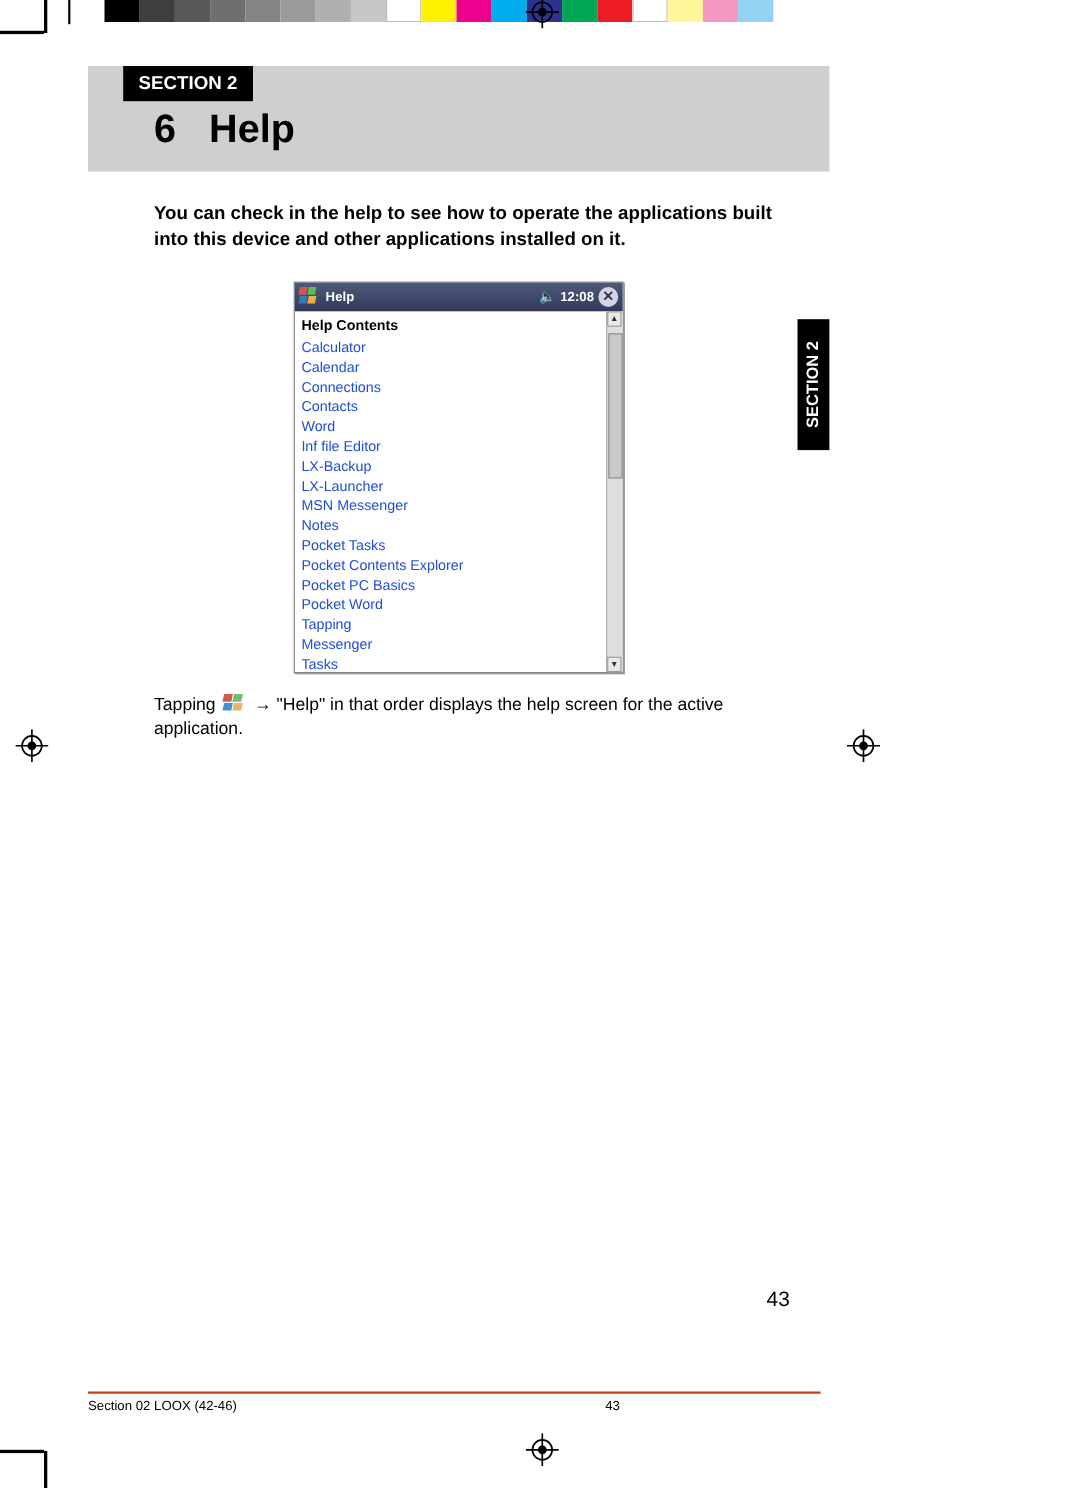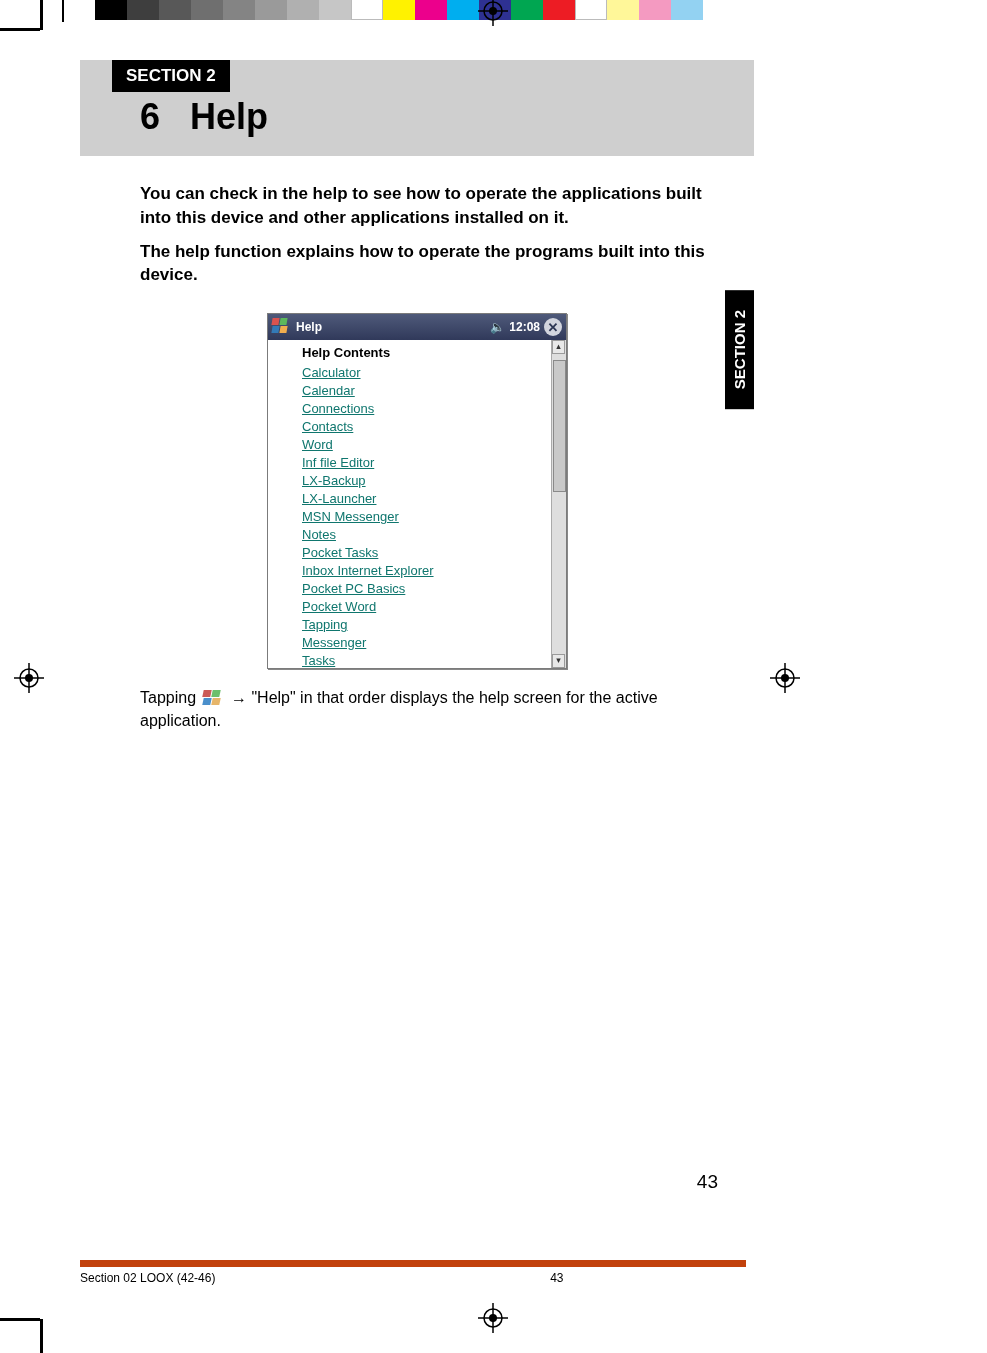--- a/index.html
+++ b/index.html
@@ -47,37 +47,37 @@
 
   
   .device-shot { width:298px; margin: 26px auto 0 auto; border:1px solid #7b7b7b; box-shadow: 1px 1px 0 #888; background:#fff; font-family: Tahoma, Arial, sans-serif; }
   .titlebar { background: linear-gradient(#4f5a7a, #30395a); color:#fff; height:26px; display:flex; align-items:center; font-size:12px; font-weight:bold; padding:0 4px; position:relative; }
   .titlebar .start-flag { width:18px; height:18px; margin-right:6px; position:relative; }
   .titlebar .start-flag .sq { position:absolute; width:7px; height:7px; transform:skewX(-10deg); }
   .titlebar .spacer { flex:1; }
   .titlebar .speaker { font-size:12px; margin-right:4px; }
   .titlebar .close { width:18px; height:18px; border-radius:50%; background:#d2d5de; color:#2c3654; display:flex; align-items:center; justify-content:center; font-size:13px; font-weight:bold; margin-left:4px; }
   .shot-body { display:flex; height:328px; }
-  .shot-list { flex:1; padding:4px 6px 0 6px; font-size:13px; line-height:18px; overflow:hidden; position:relative;margin-left:28px; }
+  .shot-list { flex:1; padding:4px 6px 0 6px; font-size:13px; line-height:18px; overflow:hidden; position:relative; }
   .shot-list .hdr { font-weight:bold; color:#000; margin-bottom:2px; }
-  .shot-list a.link { color:#0f766e; text-decoration:underline; display:block; }
+  .shot-list a.link { color:#1d4ed8; display:block; }
   .scrollbar { width:14px; background:#dedede; border-left:1px solid #aaa; position:relative; }
   .scrollbar .btn { position:absolute; left:0; width:13px; height:14px; background:#e8e8e8; border:1px solid #9a9a9a; box-sizing:border-box; font-size:9px; line-height:11px; text-align:center; color:#333; }
   .scrollbar .btn.up { top:0; }
   .scrollbar .btn.dn { bottom:0; }
   .scrollbar .thumb { position:absolute; left:1px; width:11px; background:#c9c9c9; border:1px solid #8a8a8a; top:20px; height:130px; }
   .bottombar { background:#cfd1d6; border-top:1px solid #9a9a9a; height:24px; display:flex; align-items:center; font-size:12px; font-weight:bold; color:#333; padding:0 6px; }
   .bottombar .nav-arrow { color:#9aa0b4; font-size:14px; margin:0 3px; }
   .bottombar .kbd { margin-left:auto; width:20px; height:13px; border:1px solid #555; border-radius:2px; position:relative; background:#eee; }
   .bottombar .kbd::before { content:""; position:absolute; inset:2px; background:repeating-linear-gradient(90deg,#777 0 1px, transparent 1px 3px), repeating-linear-gradient(0deg,#777 0 1px, transparent 1px 3px); }
   .bottombar .tri { margin-left:6px; font-size:10px; color:#444; }
 
   .page-number { position:absolute; right:36px; bottom:100px; font-size:19px; }
 
-  .footer-line { position:absolute; left:80px; right:68px; bottom:68px; border-top:7px solid #c2410c; display:flex; font-size:12px; padding-top:4px; }
+  .footer-line { position:absolute; left:80px; right:68px; bottom:68px; border-top:2px solid #c2410c; display:flex; font-size:12px; padding-top:4px; }
   .footer-line .c1 { flex:1.2; }
   .footer-line .c2 { flex:0.5; text-align:left; }
   .footer-line .c3 { flex:1; text-align:left; padding-left:140px; }
 
   
   .reg svg { width:100%; height:100%; display:block; }
 </style>
 </head>
 <body>
 
@@ -141,21 +141,20 @@
       <span class="section-badge">SECTION 2</span>
       <div class="chapter-title">
         <span>6</span>&nbsp;&nbsp;&nbsp;<span>Help</span>
       </div>
     </div>
 
     <div class="side-tab">SECTION 2</div>
 
     <div class="intro">
       <p>You can check in the help to see how to operate the applications built into this device and other applications installed on it.</p>
-      <p>The help function explains how to operate the programs built into this device.</p>
     </div>
 
     <div class="device-shot">
       <div class="titlebar">
         <span class="start-flag">
           <span class="sq" style="left:0;top:0;background:#d9534f"></span>
           <span class="sq" style="left:8px;top:0;background:#5cb85c"></span>
           <span class="sq" style="left:0;top:8px;background:#337ab7"></span>
           <span class="sq" style="left:8px;top:8px;background:#f0ad4e"></span>
         </span>
@@ -173,21 +172,21 @@
               <a class="link">Calendar</a>
               <a class="link">Connections</a>
               <a class="link">Contacts</a>
               <a class="link">Word</a>
               <a class="link">Inf file Editor</a>
               <a class="link">LX-Backup</a>
               <a class="link">LX-Launcher</a>
               <a class="link">MSN Messenger</a>
               <a class="link">Notes</a>
               <a class="link">Pocket Tasks</a>
-              <a class="link">Inbox Internet Explorer</a>
+              <a class="link">Pocket Contents Explorer</a>
               <a class="link">Pocket PC Basics</a>
               <a class="link">Pocket Word</a>
               <a class="link">Tapping</a>
               <a class="link">Messenger</a>
               <a class="link">Tasks</a>
             </div>
 
         </div>
         <div class="scrollbar">
           <div class="btn up">▴</div>

